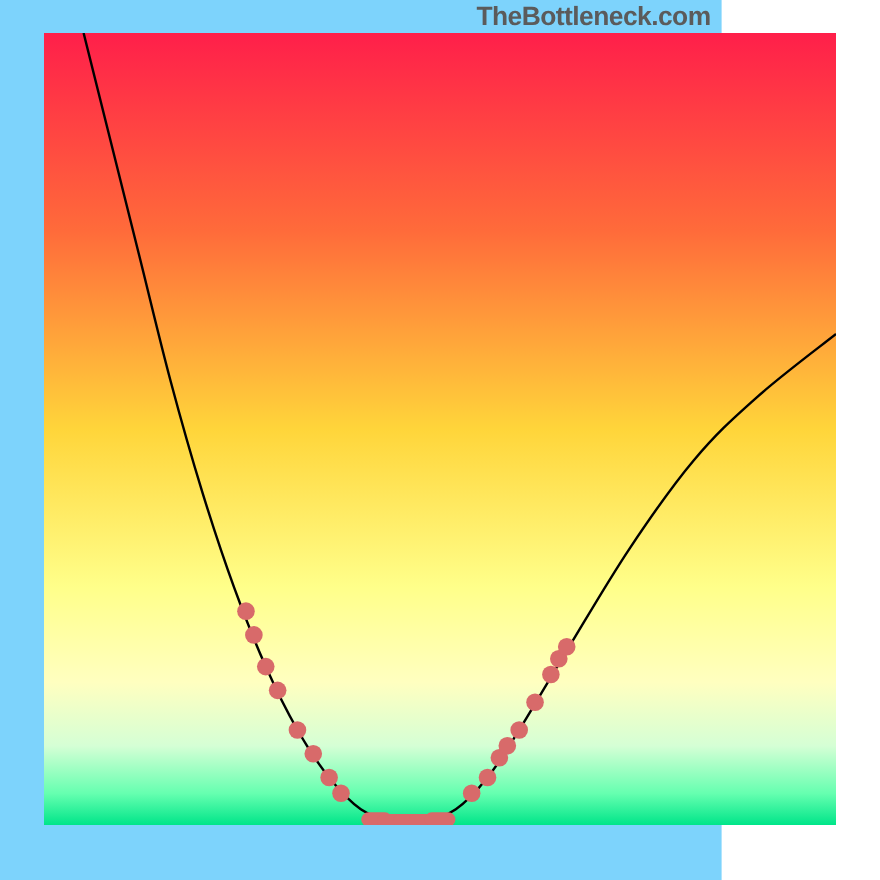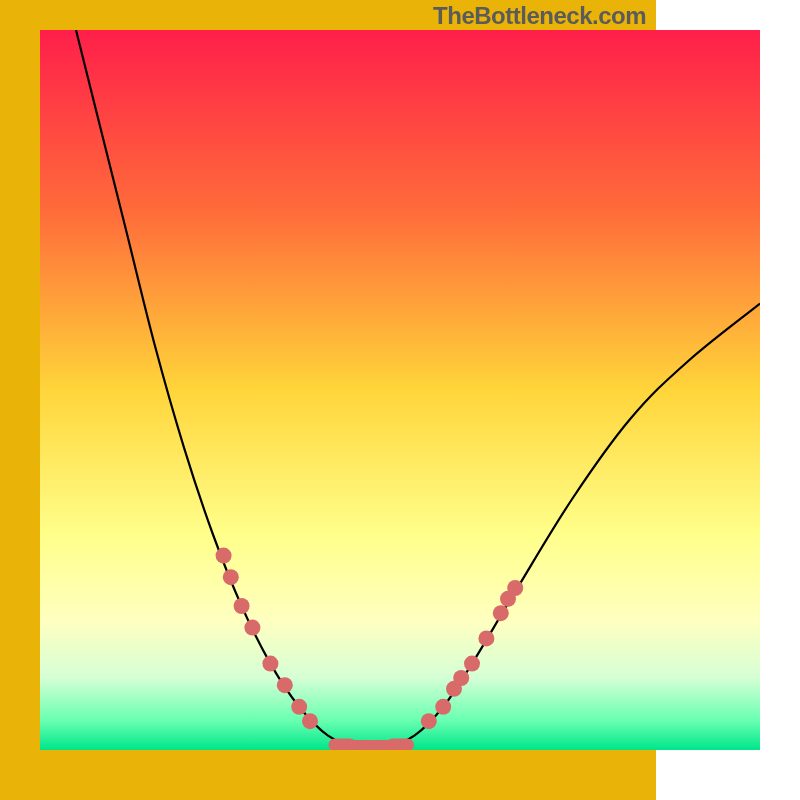--- a/index.html
+++ b/index.html
@@ -8,21 +8,21 @@
     background: #ffffff;
     width: 800px;
     height: 800px;
     overflow: hidden;
     font-family: Arial, Helvetica, sans-serif;
   }
   .container {
     position: relative;
     width: 656px;
     height: 800px;
-    background: #eab308;
+    background: #7dd3fc;
   }
   .watermark {
     position: absolute;
     top: 2px;
     right: 10px;
     color: #5b5b5b;
     font-size: 24px;
     font-weight: bold;
     z-index: 10;
     letter-spacing: -0.5px;

